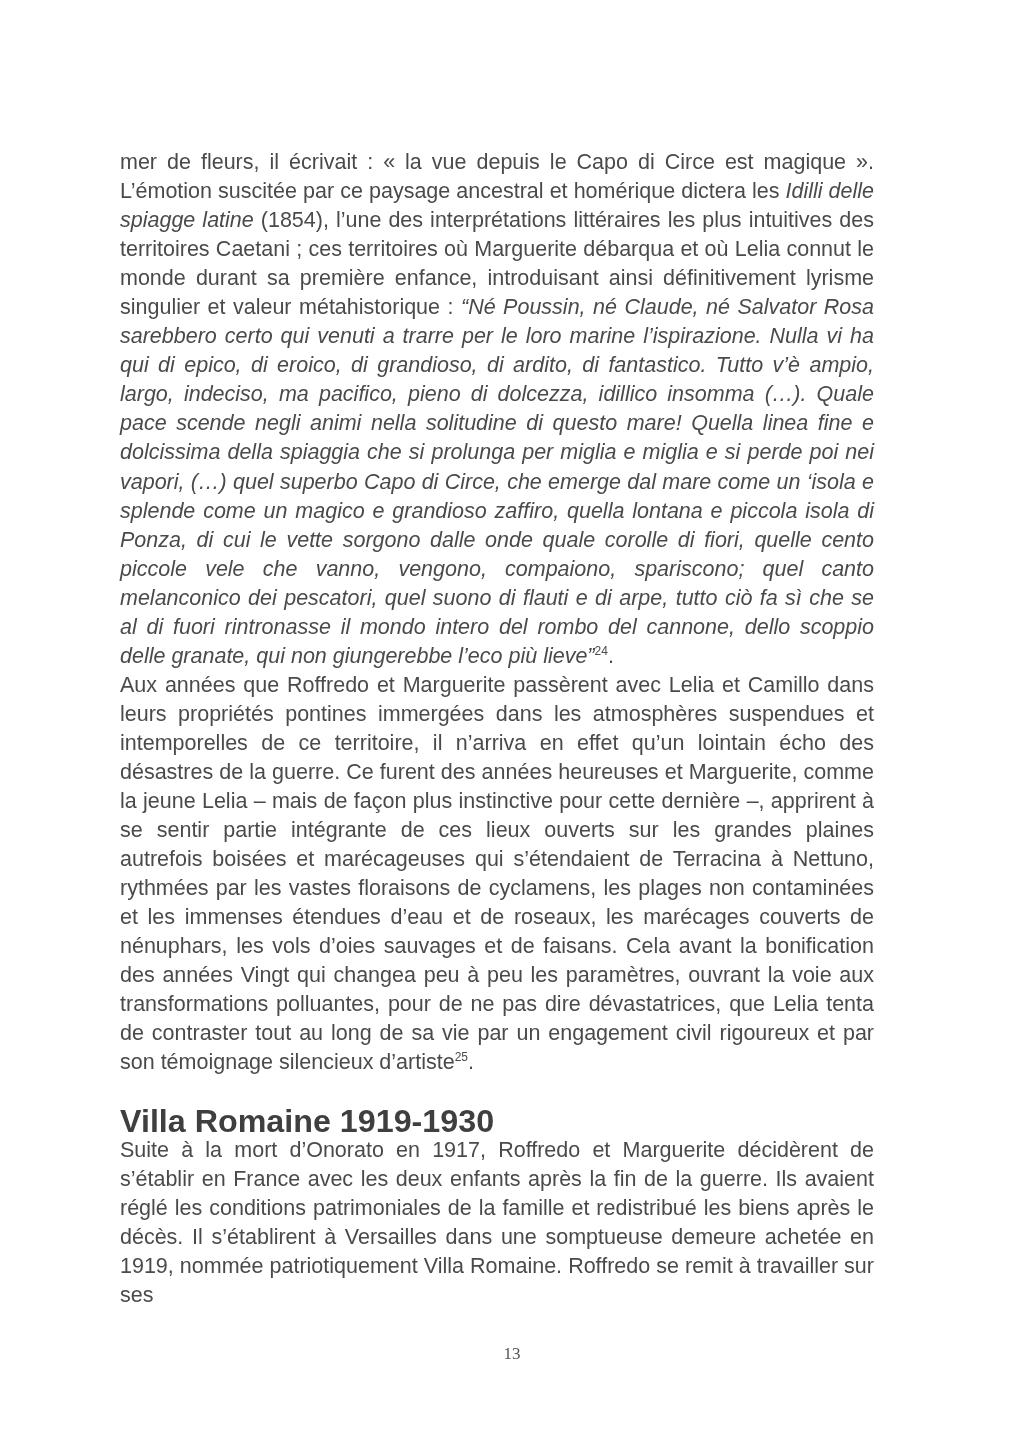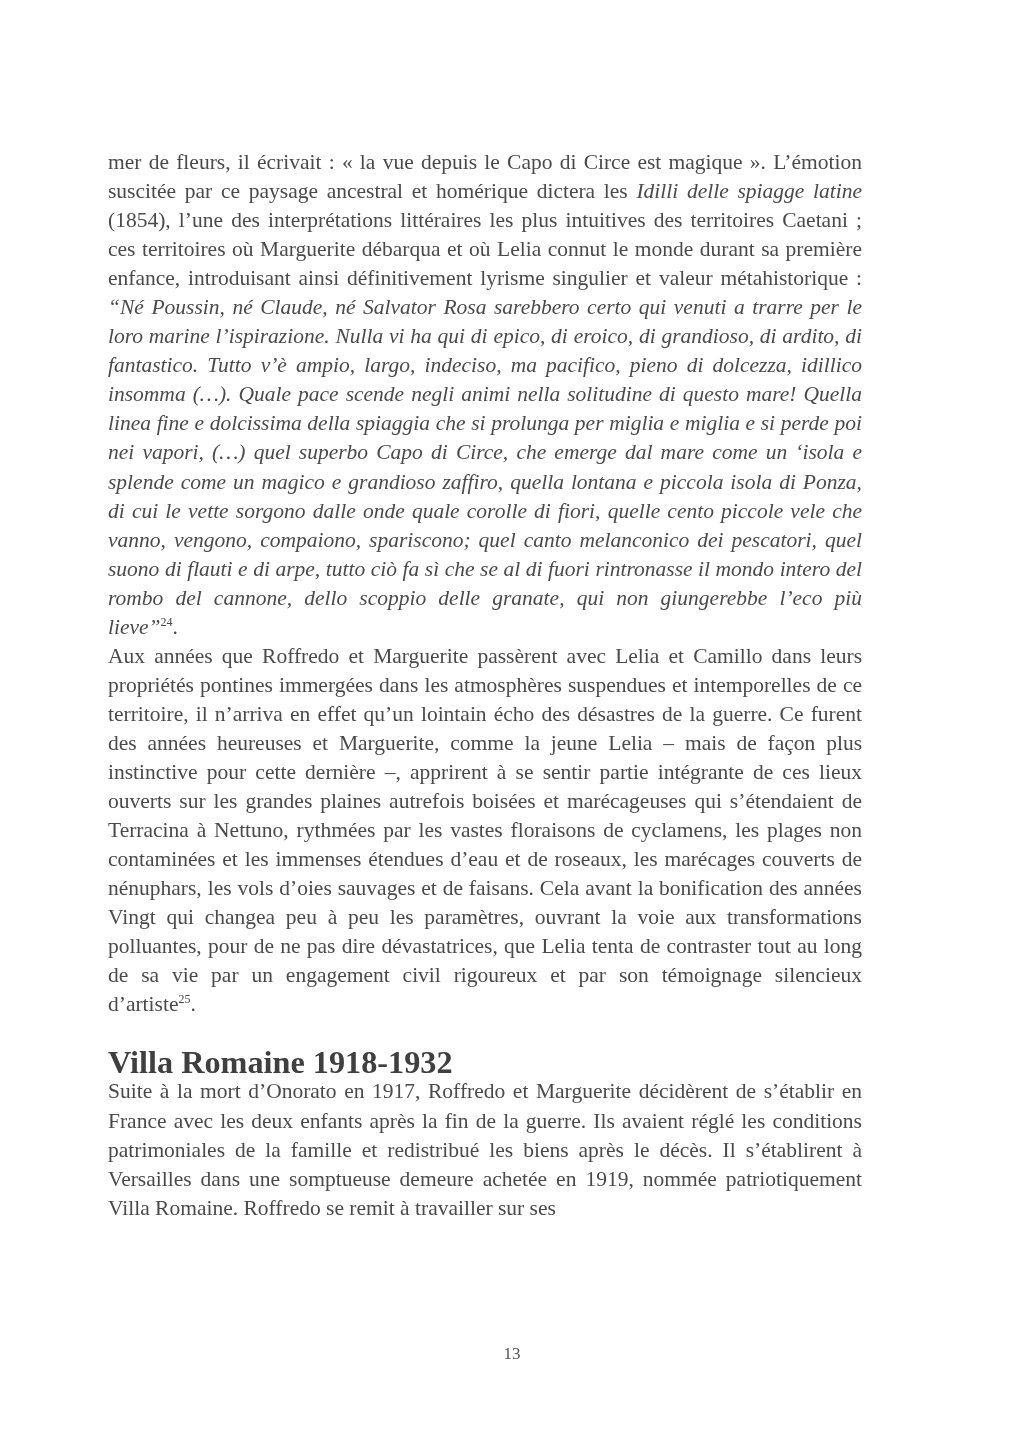--- a/index.html
+++ b/index.html
@@ -1,19 +1,19 @@
 <!DOCTYPE html>
 <html><head>
 <meta charset="utf-8">
 <style>
   html, body { margin: 0; padding: 0; background: #ffffff; }
   body { width: 1024px; height: 1445px; position: relative; overflow: hidden; }
   .page {
-    position: absolute; left: 108px; top: 148px; width: 754px;
-    font-family: Liberation Serif, serif;
+    position: absolute; left: 120px; top: 148px; width: 754px;
+    font-family: Liberation Sans, sans-serif;
     font-size: 21.5px; line-height: 29.05px; color: #4a4a4a;
   }
   .para { margin: 0; text-align: justify; text-align-last: left; }
   .para span.it { font-style: italic; }
   sup { font-size: 12px; line-height: 0; vertical-align: 8px; }
   .gap { height: 29px; }
   .heading { margin: 0; font-weight: bold; color: #3f3f3f; }
   .page-number {
     position: absolute; left: 0; width: 1024px; top: 1344px; text-align: center;
     font-family: Liberation Serif, serif; font-size: 17px; color: #555555;
@@ -22,18 +22,18 @@
 </head>
 <body>
 
 <div class="page">
   <p class="para"><span>mer de fleurs, il écrivait : « la vue depuis le Capo di Circe est magique ». L’émotion suscitée par ce paysage ancestral et homérique dictera les </span><span class="it">Idilli delle spiagge latine</span><span> (1854), l’une des interprétations littéraires les plus intuitives des territoires Caetani ; ces territoires où Marguerite débarqua et où Lelia connut le monde durant sa première enfance, introduisant ainsi définitivement lyrisme singulier et valeur métahistorique : </span><span class="it">“Né Poussin, né Claude, né Salvator Rosa sarebbero certo qui venuti a trarre per le loro marine l’ispirazione. Nulla vi ha qui di epico, di eroico, di grandioso, di ardito, di fantastico. Tutto v’è ampio, largo, indeciso, ma pacifico, pieno di dolcezza, idillico insomma (…). Quale pace scende negli animi nella solitudine di questo mare! Quella linea fine e dolcissima della spiaggia che si prolunga per miglia e miglia e si perde poi nei vapori, (…) quel superbo Capo di Circe, che emerge dal mare come un ‘isola e splende come un magico e grandioso zaffiro, quella lontana e piccola isola di Ponza, di cui le vette sorgono dalle onde quale corolle di fiori, quelle cento piccole vele che vanno, vengono, compaiono, spariscono; quel canto melanconico dei pescatori, quel suono di flauti e di arpe, tutto ciò fa sì che se al di fuori rintronasse il mondo intero del rombo del cannone, dello scoppio delle granate, qui non giungerebbe l’eco più lieve”</span><sup>24</sup><span>.</span></p>
 
   <p class="para"><span>Aux années que Roffredo et Marguerite passèrent avec Lelia et Camillo dans leurs propriétés pontines immergées dans les atmosphères suspendues et intemporelles de ce territoire, il n’arriva en effet qu’un lointain écho des désastres de la guerre. Ce furent des années heureuses et Marguerite, comme la jeune Lelia – mais de façon plus instinctive pour cette dernière –, apprirent à se sentir partie intégrante de ces lieux ouverts sur les grandes plaines autrefois boisées et marécageuses qui s’étendaient de Terracina à Nettuno, rythmées par les vastes floraisons de cyclamens, les plages non contaminées et les immenses étendues d’eau et de roseaux, les marécages couverts de nénuphars, les vols d’oies sauvages et de faisans. Cela avant la bonification des années Vingt qui changea peu à peu les paramètres, ouvrant la voie aux transformations polluantes, pour de ne pas dire dévastatrices, que Lelia tenta de contraster tout au long de sa vie par un engagement civil rigoureux et par son témoignage silencieux d’artiste</span><sup>25</sup><span>.</span></p>
 
   <div class="gap"></div>
 
-  <h2 class="heading">Villa Romaine 1918-1932</h2>
+  <h2 class="heading">Villa Romaine 1919-1930</h2>
 
   <p class="para"><span>Suite à la mort d’Onorato en 1917, Roffredo et Marguerite décidèrent de s’établir en France avec les deux enfants après la fin de la guerre. Ils avaient réglé les conditions patrimoniales de la famille et redistribué les biens après le décès. Il s’établirent à Versailles dans une somptueuse demeure achetée en 1919, nommée patriotiquement Villa Romaine. Roffredo se remit à travailler sur ses</span></p>
 </div>
 
 <div class="page-number">13</div>
 
 </body></html>

